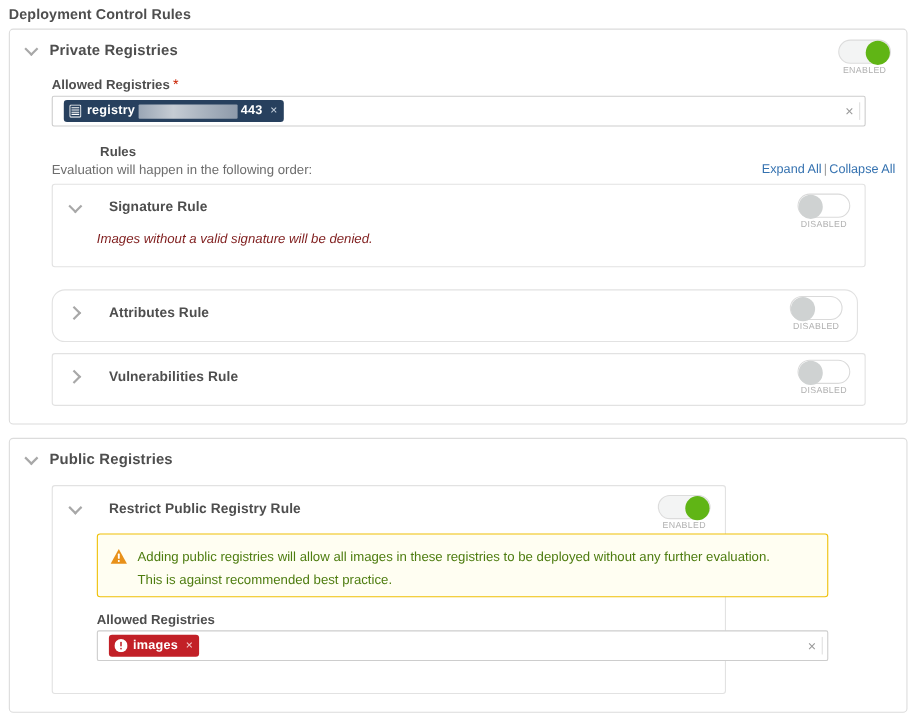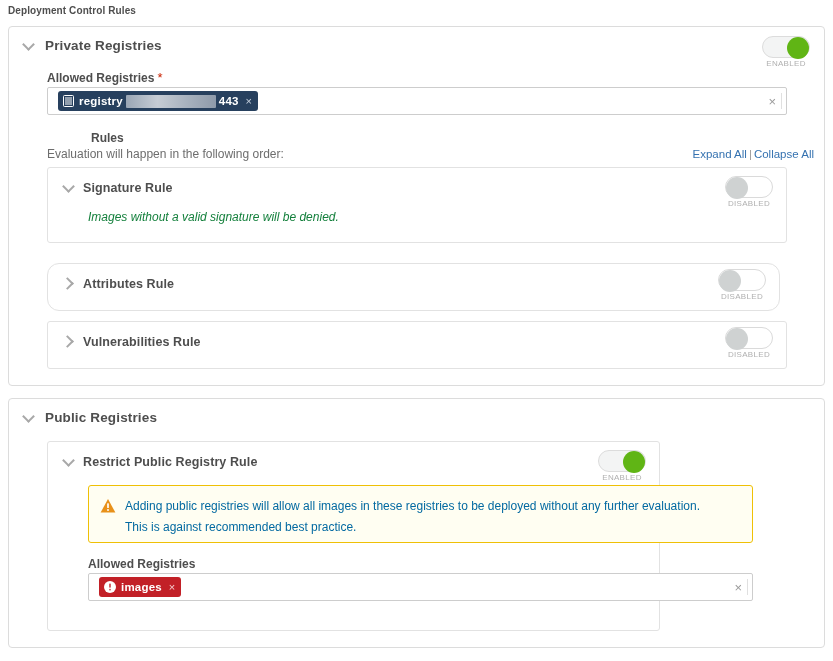--- a/index.html
+++ b/index.html
@@ -10,21 +10,21 @@
     font-family: "Liberation Sans", sans-serif;
     color: #565656;
     -webkit-font-smoothing: antialiased;
   }
 
   .page { position: relative; width: 833px; height: 661px; overflow: hidden; }
 
   
   .page-title {
     position: absolute; left: 8px; top: 5px;
-    font-size: 10px; font-weight: bold; color: #4e4e4e;
+    font-size: 13px; font-weight: bold; color: #4e4e4e;
     letter-spacing: .1px;
   }
 
   
   .panel {
     position: absolute;
     background: #fff;
     border: 1px solid #dcdcdc;
     border-radius: 4px;
     padding-left: 44px;
@@ -131,29 +131,29 @@
 
   
   .rule-card {
     position: absolute;
     background: #fff;
     border: 1px solid #e2e2e2;
     border-radius: 3px;
   }
   .rule-head {
     position: absolute; left: 14px; top: 13px;
-    display: flex; align-items: flex-start; gap: 9px;
+    display: flex; align-items: center; gap: 25px;
     cursor: pointer;
   }
   .rule-head .rtitle {
     font-size: 12.5px; font-weight: bold; color: #4e4e4e;
     letter-spacing: .1px;
   }
   .rule-desc {
-    position: absolute; font-size: 12px; font-style: italic; color: #15803d;
+    position: absolute; font-size: 12px; font-style: italic; color: #7f1d1d;
   }
 
   
   .toggle-wrap {
     position: absolute;
     display: flex; flex-direction: column; align-items: center;
     width: 56px;
   }
   .switch {
     width: 48px; height: 22px; border-radius: 11px;
@@ -178,21 +178,21 @@
 
   
   .alert {
     position: absolute;
     background: #fffef2;
     border: 1px solid #efc006;
     border-radius: 3px;
     display: flex; align-items: flex-start;
     padding: 10px 12px 10px 11px; gap: 9px;
   }
-  .alert .atext { font-size: 12px; color: #0369a1; line-height: 1.75; }
+  .alert .atext { font-size: 12px; color: #4d7c0f; line-height: 1.75; }
   .alert .atext div { white-space: nowrap; }
   .icon-warn { width: 16px; height: 16px; flex: 0 0 auto; margin-top: 2px; }
 </style>
 </head>
 <body>
 
 <div class="page">
 
   <div class="page-title">Deployment Control Rules</div>
 

